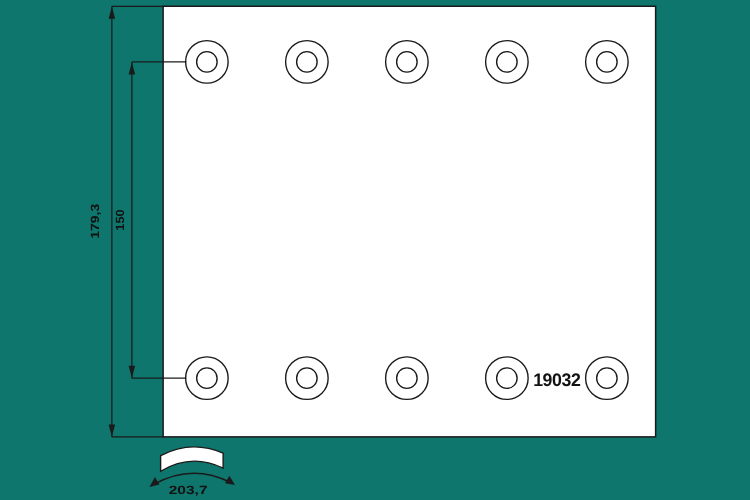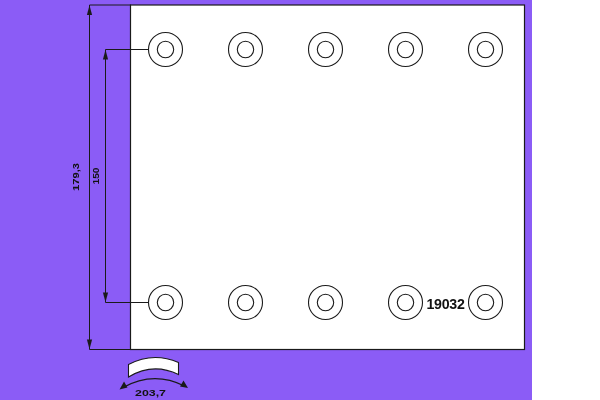--- a/index.html
+++ b/index.html
@@ -2,23 +2,23 @@
 <html><head>
 <meta charset="utf-8">
 <style>
   html, body {
     margin: 0;
     padding: 0;
     background: #ffffff;
   }
   .canvas {
     position: relative;
-    width: 532px;
+    width: 600px;
     height: 400px;
-    background: #8b5cf6;
+    background: #0f766e;
     font-family: "Liberation Sans", sans-serif;
     overflow: hidden;
   }
   svg { display: block; }
   .outline {
     fill: #ffffff;
     stroke: #1a1a1a;
     stroke-width: 1.2;
   }
   .hole-outer {

